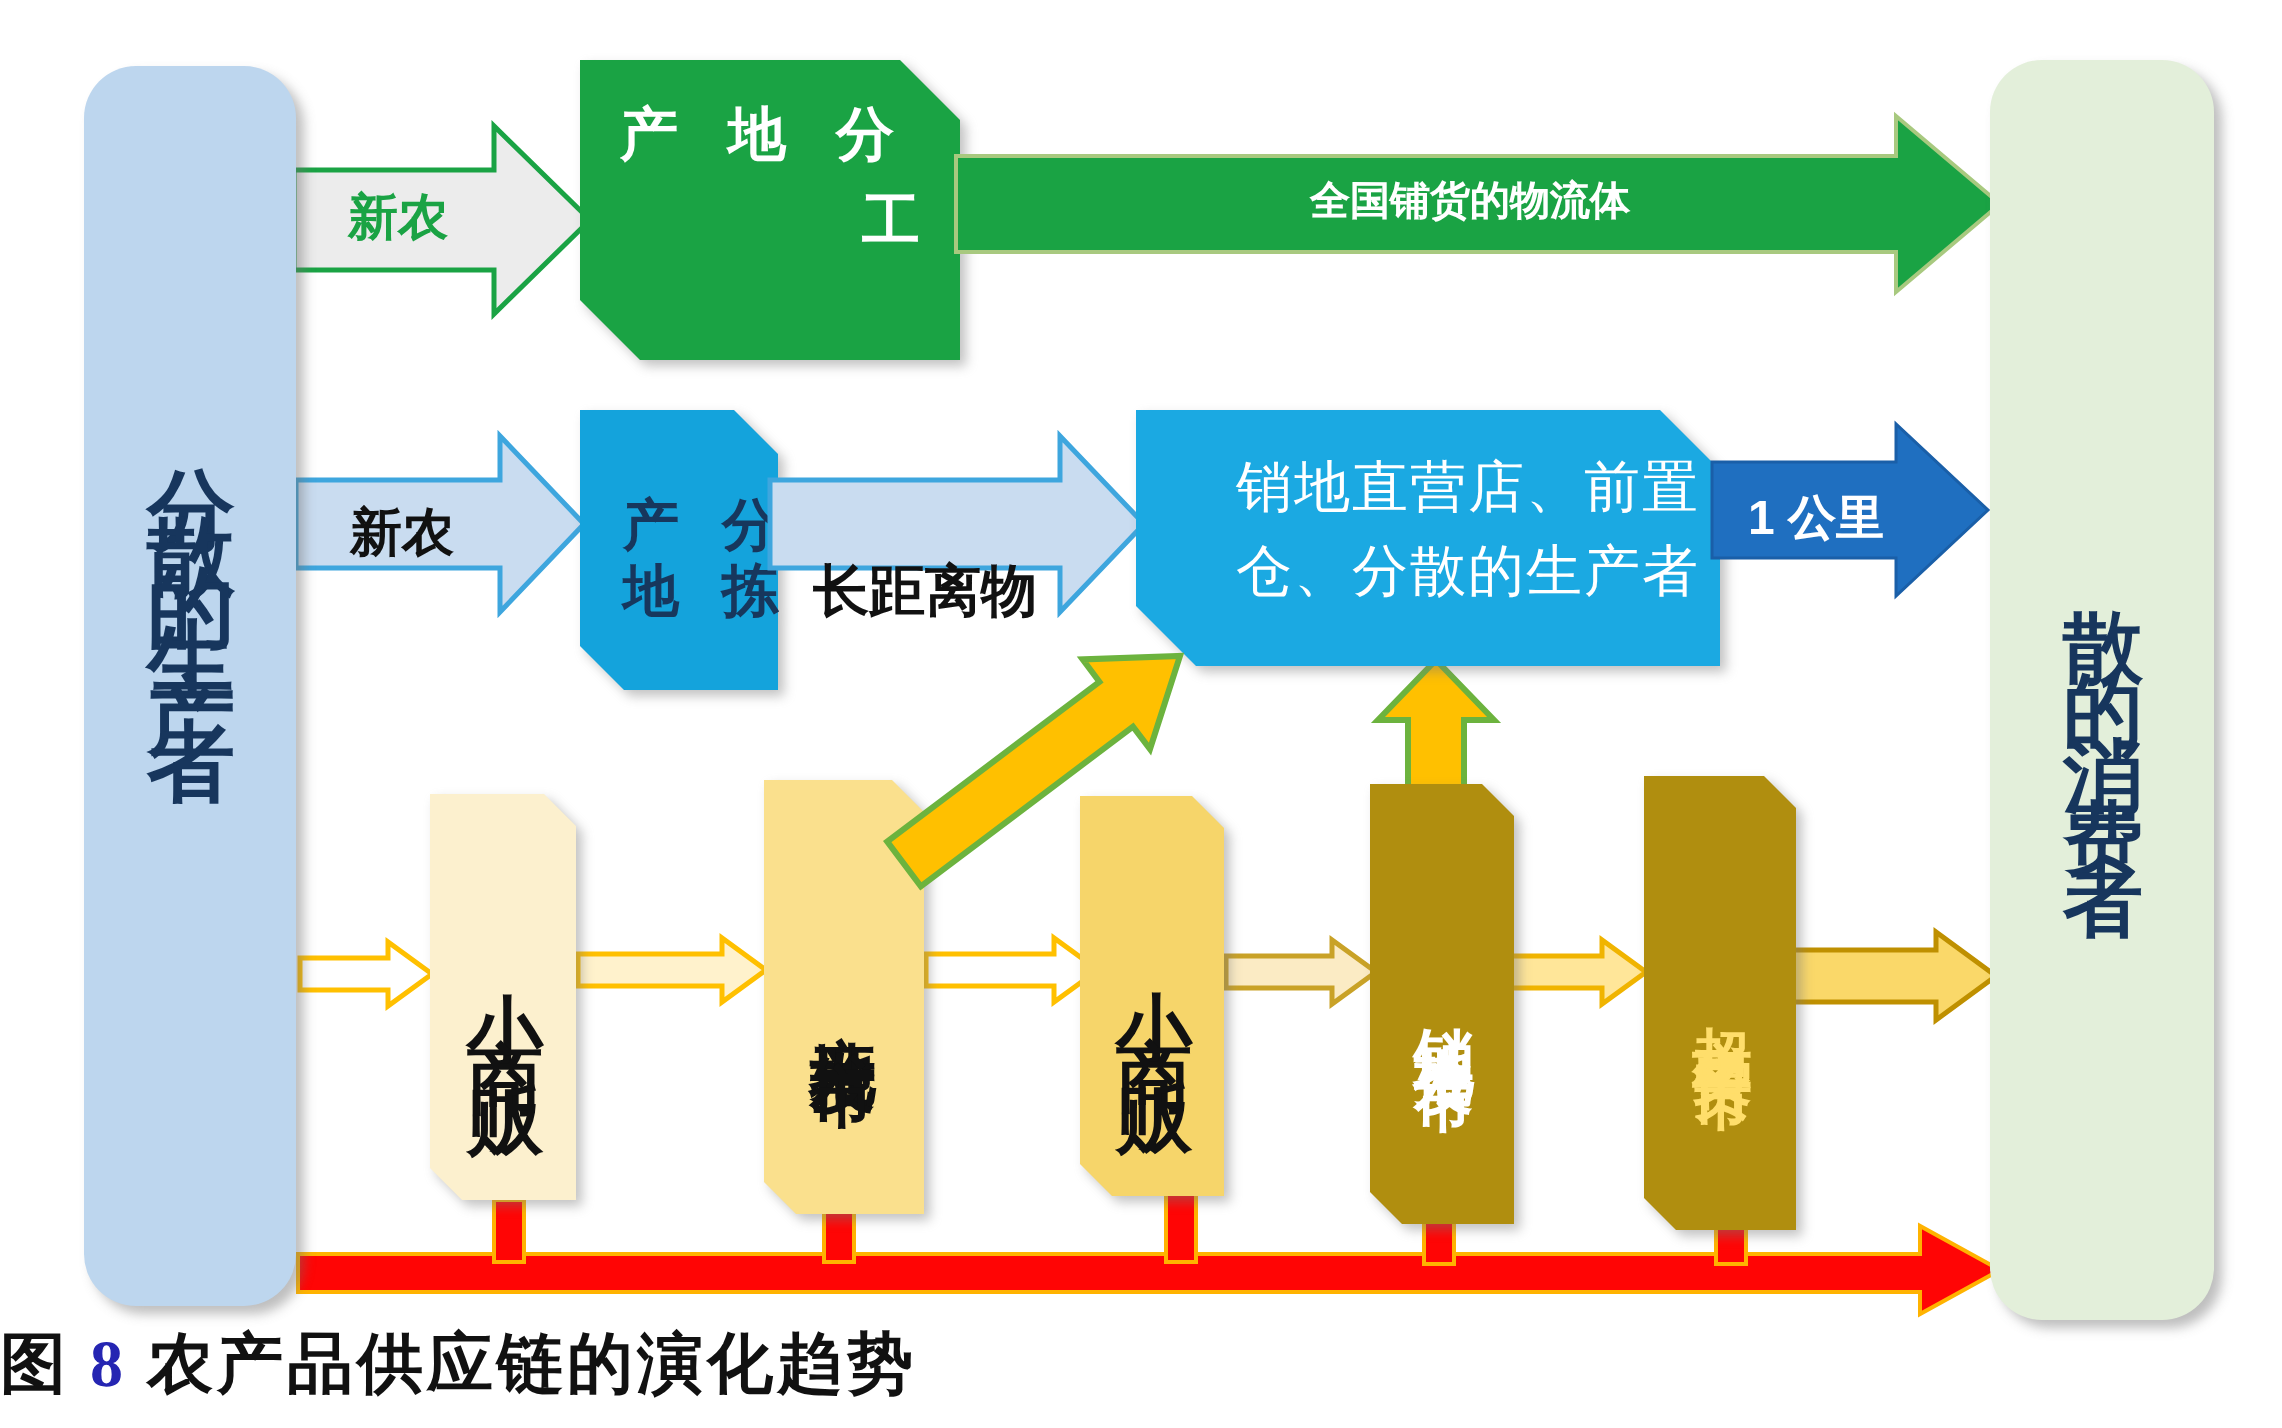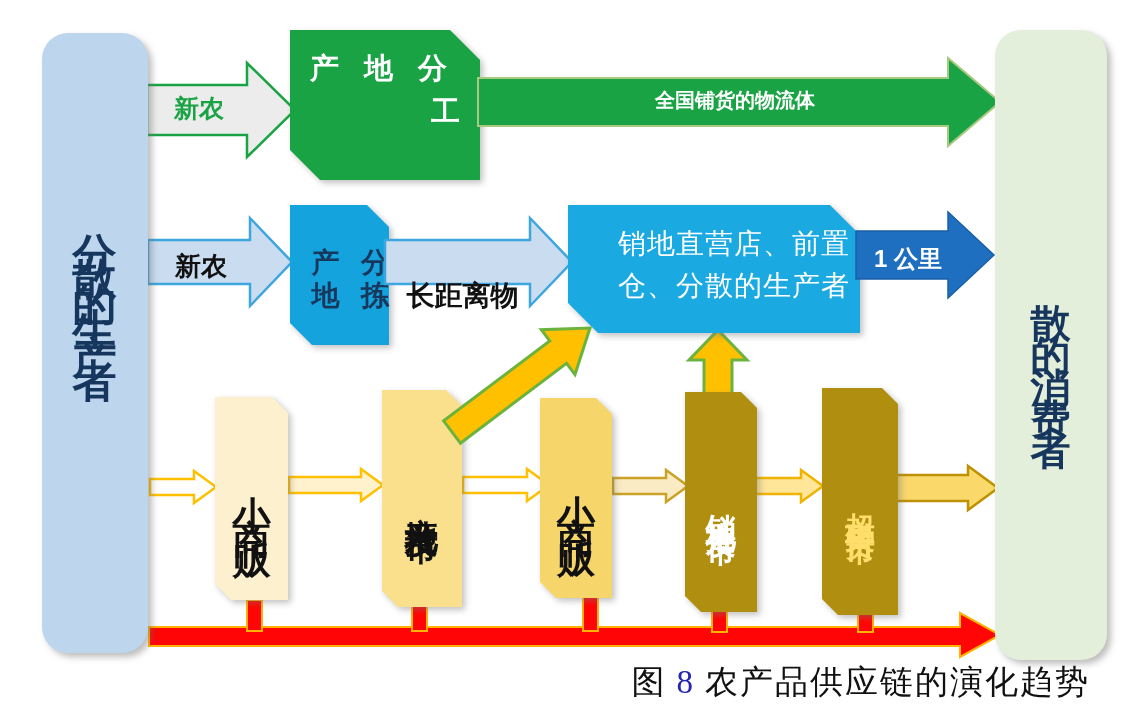--- a/index.html
+++ b/index.html
@@ -74,22 +74,22 @@
   .lbl-newfarm-top{left:154px;top:92px;width:90px;font-size:25px;color:#1AA344;}
   .lbl-logistics{left:520px;top:87px;width:430px;font-size:20px;color:#fff;}
   .lbl-newfarm-mid{left:156px;top:249px;width:90px;font-size:26px;color:#111;}
   .lbl-longdist{left:395px;top:249px;width:135px;font-size:28px;color:#111;margin-top:28px;}
   .lbl-lastmile{left:858px;top:243px;width:100px;font-size:24px;color:#fff;}
 
   
   .redstub{background:#FF0505;border:2px solid #FFB300;box-sizing:border-box;}
 
   
-  .caption{left:0;top:660px;width:1090px;text-align:right;
-    font-family:"Liberation Serif",serif;font-weight:normal;font-size:33px;color:#111;letter-spacing:2px;}
+  .caption{left:0;top:660px;width:1090px;text-align:left;
+    font-family:"Liberation Serif",serif;font-weight:bold;font-size:33px;color:#111;letter-spacing:2px;}
   .caption .fignum{color:#2525B2;margin:0 10px;}
 </style>
 </head>
 <body>
 
 <div id="canvas">
 
   <svg class="abs" style="left:148px;top:608px;" width="856" height="54">
     <polygon points="1,19 812,19 812,5 852,27 812,49 812,38 1,38" fill="#FF0505" stroke="#FFB300" stroke-width="2"></polygon>
   </svg>

